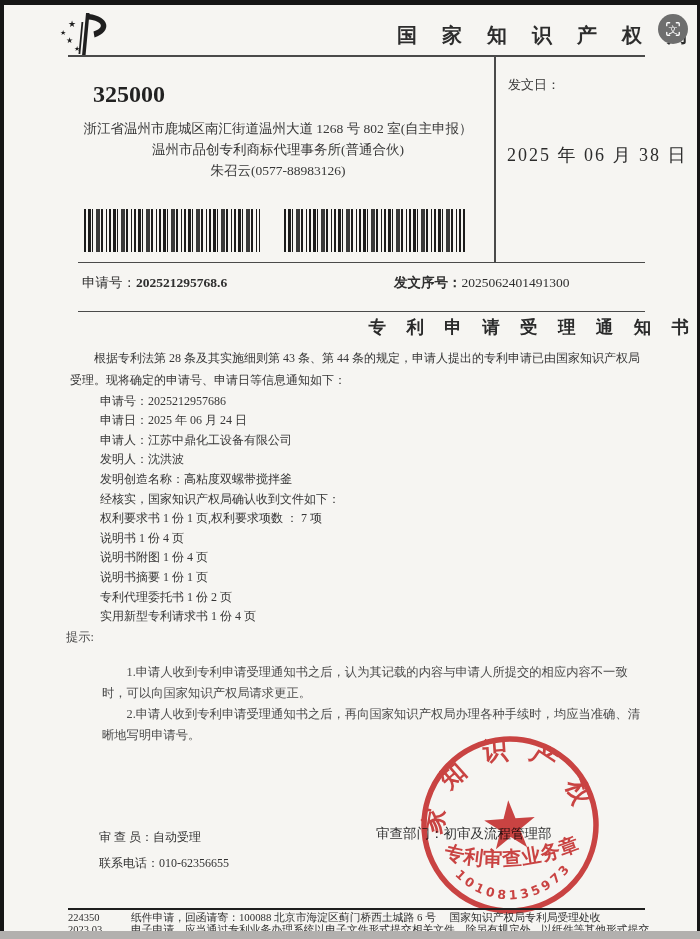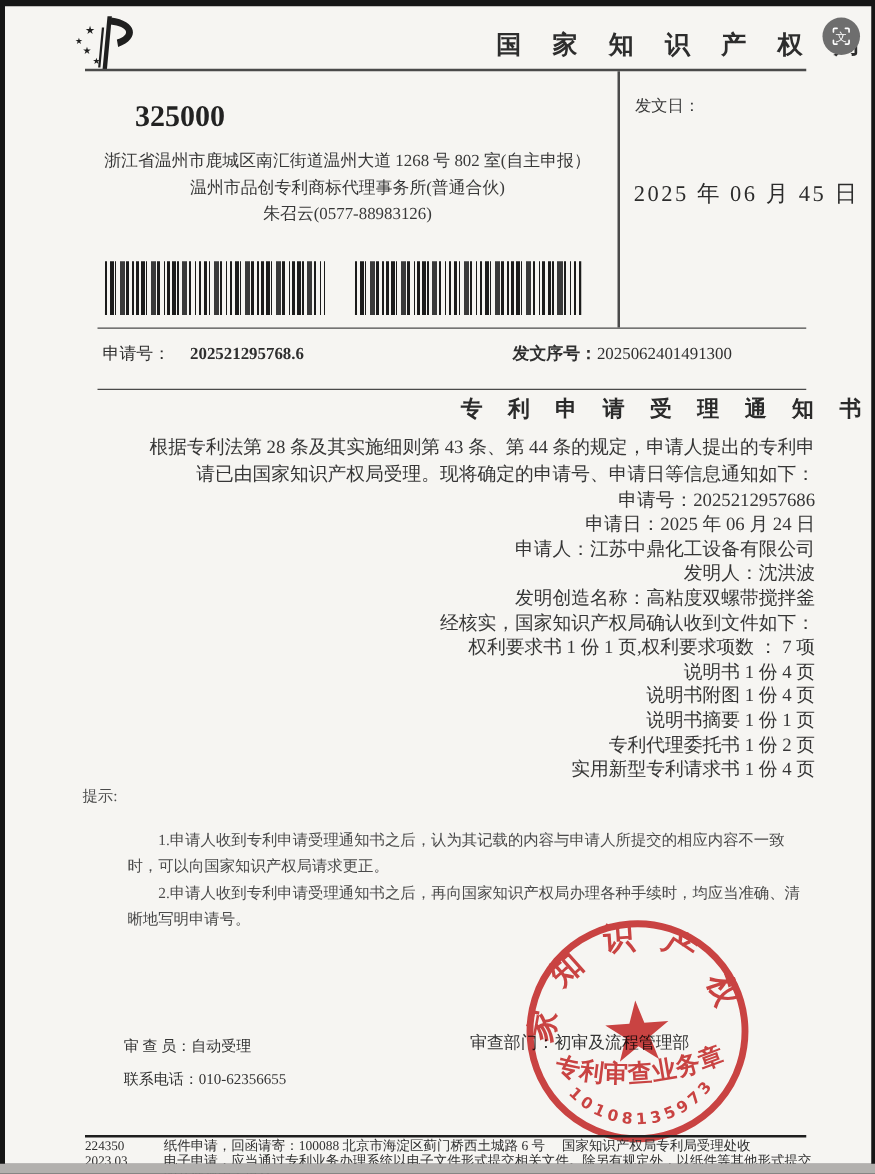--- a/index.html
+++ b/index.html
@@ -20,47 +20,47 @@
       background:#6e6e6e; display:flex; align-items:center; justify-content:center;
       cursor:pointer; }
   .rule { border-top:2px solid #4a4a4a; left:64px; right:52px; }
   .rule-header { top:50px; }
   .rule-addr { top:257px; left:74px; border-top-width:1.5px; }
   .rule-meta { top:306px; left:74px; border-top-width:1.5px; }
   .rule-footer { top:903px; border-top:2.5px solid #1e1e1e; }
   .vdivider { top:52px; left:490px; width:0; height:205px; border-left:2px solid #4a4a4a; }
 
   
-  .postal { top:76px; left:104px; font-size:24px; font-weight:bold; color:#222; }
+  .postal { top:76px; left:89px; font-size:24px; font-weight:bold; color:#222; }
   .addr-lines { top:113px; left:64px; width:420px; text-align:center;
       font-size:13.5px; line-height:21px; color:#383838; }
   .barcode { top:204px; height:43px; background:
       repeating-linear-gradient(90deg,
         #1c1c1c 0 2px, #f6f5f2 2px 4px,
         #1c1c1c 4px 7px, #f6f5f2 7px 8px,
         #1c1c1c 8px 9px, #f6f5f2 9px 12px,
         #3a3a3a 12px 16px, #f6f5f2 16px 17px,
         #1c1c1c 17px 19px, #f6f5f2 19px 22px,
         #1c1c1c 22px 23px, #f6f5f2 23px 25px); }
   .barcode-1 { left:80px; width:176px; }
   .barcode-2 { left:280px; width:181px; }
   .dispatch-label { top:71px; left:504px; font-size:13px; color:#3a3a3a; }
   .dispatch-date { top:138px; left:503px; font-size:18px; color:#2c2c2c;
       letter-spacing:2px; }
 
   
   .meta-row { top:269px; left:78px; right:52px; font-size:13.5px; color:#2f2f2f; }
   .meta-app { position:absolute; left:0; top:0; }
   .meta-serial { position:absolute; left:312px; top:0;text-align:right; }
-  .meta-row b { font-weight:bold;margin-left:16px; }
+  .meta-row b { font-weight:bold; }
 
   
   .notice-title { top:310px; left:0; right:0; text-align:right; font-size:17.5px;
       font-weight:bold; letter-spacing:8px; color:#2a2a2a; }
-  .body-block { top:343px; left:76px; width:572px; font-size:15px; color:#363636;text-align:right; }
+  .body-block { top:343px; left:66px; width:572px; font-size:12px; color:#363636; }
   .intro { text-indent:2em; line-height:21.8px; }
   .fields { padding-left:30px; line-height:19.6px; margin-top:0; }
 
   
   .tips { top:624px; left:62px; width:580px; font-size:12.3px; color:#4a4a4a; }
   .tips-label { margin-bottom:16px; }
   .tips-item { text-indent:2em; line-height:21px;margin-left:36px; }
 
   
   .sig-left { top:819px; left:95px; font-size:12px; line-height:26px; color:#333; }
@@ -106,21 +106,21 @@
   <div class="abs vdivider"></div>
   <div class="abs postal">325000</div>
   <div class="abs addr-lines">
     <div>浙江省温州市鹿城区南汇街道温州大道 1268 号 802 室(自主申报）</div>
     <div>温州市品创专利商标代理事务所(普通合伙)</div>
     <div>朱召云(0577-88983126)</div>
   </div>
   <div class="abs barcode barcode-1"></div>
   <div class="abs barcode barcode-2"></div>
   <div class="abs dispatch-label">发文日：</div>
-  <div class="abs dispatch-date">2025 年 06 月 45 日</div>
+  <div class="abs dispatch-date">2025 年 06 月 38 日</div>
   <div class="abs rule rule-addr"></div>
 
   <div class="abs meta-row">
     <span class="meta-app">
       <span>申请号：</span><b>202521295768.6</b>
     </span>
     <span class="meta-serial">
       <b>发文序号：</b><span>2025062401491300</span>
     </span>
   </div>

